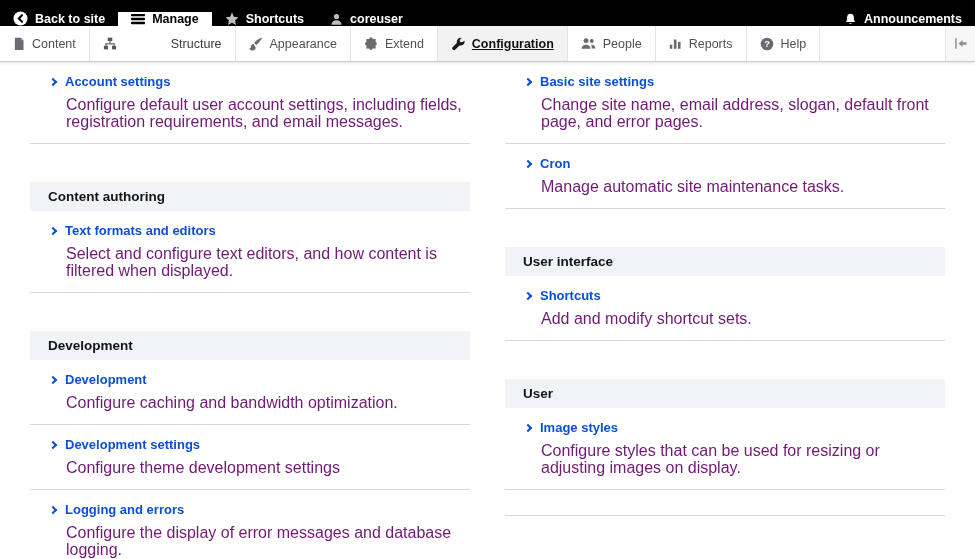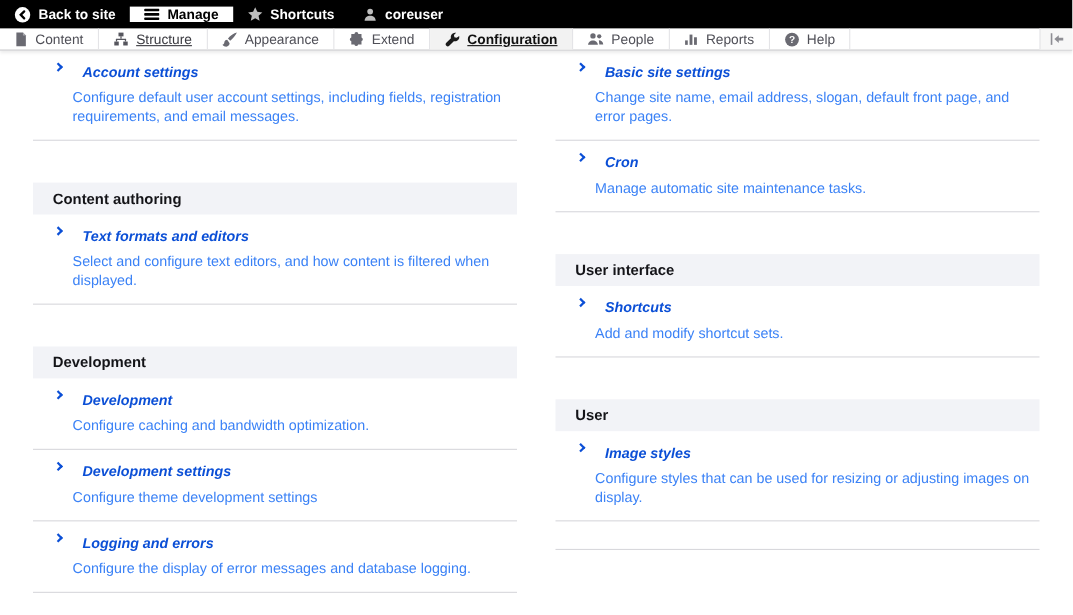--- a/index.html
+++ b/index.html
@@ -1,56 +1,56 @@
 <!DOCTYPE html>
 <html><head>
 <meta charset="utf-8">
 <style>
   * { box-sizing: border-box; margin: 0; padding: 0; }
   html, body { width: 975px; height: 559px; overflow: hidden; background: #fff;
     font-family: "Liberation Sans", sans-serif; }
 
   
-  .admin-bar { height: 26px; background: #000; display: flex; align-items: center;
+  .admin-bar { height: 26px; background: #000; display: flex; align-items: flex-end;
     color: #fff; font-size: 12.5px; font-weight: bold; }
   .admin-bar-item { display: flex; align-items: center; gap: 7px; padding: 0 13px;
     cursor: pointer; white-space: nowrap; }
   .admin-bar-item.active-tab { background: #fff; color: #000; }
   .admin-bar-spacer { flex: 1; }
   .icon { display: inline-flex; align-items: center; justify-content: center; }
 
   
-  .toolbar { height: 20px; background: #fff; display: flex; align-items: stretch;
+  .toolbar { height: 36px; background: #fff; display: flex; align-items: stretch;
     border-bottom: 1px solid #c9c9cc; box-shadow: 0 2px 3px rgba(0,0,0,0.08);
     position: relative; }
   .toolbar-tab { display: flex; align-items: center; gap: 7px; padding: 0 13px;
     font-size: 12.5px; color: #4f4f57; border-right: 1px solid #e4e4e7;
     cursor: pointer; white-space: nowrap; }
-  .toolbar-tab.underlined .tab-label { text-decoration: underline; color: #3a3a40; }
+  .toolbar-tab.underlined .tab-label { color: #3a3a40; margin-left: 47px; }
   .toolbar-tab.active { background: #f2f2f2; font-weight: bold; color: #111; }
   .toolbar-tab.active .tab-label { text-decoration: underline; }
   .toolbar-toggle { position: absolute; right: 0; top: 0; bottom: 0; width: 30px;
     border-left: 1px solid #e4e4e7; background: #f7f7f7; display: flex;
     align-items: center; justify-content: center; cursor: pointer; }
 
   
   .content { display: flex; padding: 0 30px; gap: 35px; }
   .col { width: 440px; }
   .section { margin-top: 38px; }
   .section:first-child { margin-top: 0; }
   .section-header { background: #f2f3f7; padding: 7px 10px 7px 18px;
     font-size: 13.5px; font-weight: bold; color: #141418; margin-top: 20px; }
   .config-item { padding: 12px 0 13px 0; border-bottom: 1px solid #d8d8dc; }
-  .item-link-row { padding-left: 20px; display: flex; gap: 19px; font-style: italic; }
+  .item-link-row { padding-left: 20px; display: flex; align-items: center; gap: 9px; }
   .chev { width: 6px; height: 6px; border: solid #0b4fd6; border-width: 0 2px 2px 0;
     transform: rotate(-45deg); display: inline-block; flex: 0 0 auto; }
   .item-link { font-size: 13px; font-weight: bold; color: #0b4fd6;
     text-decoration: none; cursor: pointer; }
-  .item-desc { padding-left: 36px; margin-top: 7px; font-size: 13px;
-    line-height: 17px; color: #3b82f6; }
+  .item-desc { padding-left: 36px; margin-top: 7px; font-size: 16px;
+    line-height: 17px; color: #701a75; }
 </style>
 </head>
 <body>
 
 <div class="admin-bar">
   <div class="admin-bar-item">
     <span class="icon">
       <svg width="15" height="15" viewBox="0 0 16 16">
           <circle cx="8" cy="8" r="7.5" fill="#fff"></circle>
           <path d="M9.6 4.6 L6.2 8 l3.4 3.4" fill="none" stroke="#000" stroke-width="2.2" stroke-linecap="round"></path>
@@ -79,20 +79,29 @@
   <div class="admin-bar-item">
     <span class="icon">
       <svg width="13" height="13" viewBox="0 0 16 16" fill="#bdbdbd">
           <circle cx="8" cy="4.3" r="3.2"></circle>
           <path d="M1.8 14.6c0-3.4 2.8-5.6 6.2-5.6s6.2 2.2 6.2 5.6z"></path>
         </svg>
     </span>
     <span>coreuser</span>
   </div>
   <div class="admin-bar-spacer"></div>
+  <div class="admin-bar-item">
+    <span class="icon">
+      <svg width="13" height="13" viewBox="0 0 16 16" fill="#fff">
+          <path d="M8 1c-2.6 0-4.2 1.9-4.2 4.4v3.2L2.3 11h11.4l-1.5-2.4V5.4C12.2 2.9 10.6 1 8 1z"></path>
+          <path d="M6.4 12.2a1.7 1.7 0 0 0 3.2 0z"></path>
+        </svg>
+    </span>
+    <span>Announcements</span>
+  </div>
 </div>
 
 <div class="toolbar">
   <div class="toolbar-tab">
     <span class="icon">
       <svg width="12" height="14" viewBox="0 0 16 18" fill="#6a6a72">
           <path d="M2.5 0.5h8L14 4v13H2.5z"></path>
           <path d="M10.5 0.5 L14 4 h-3.5z" fill="#aaaab0"></path>
         </svg>
     </span>

